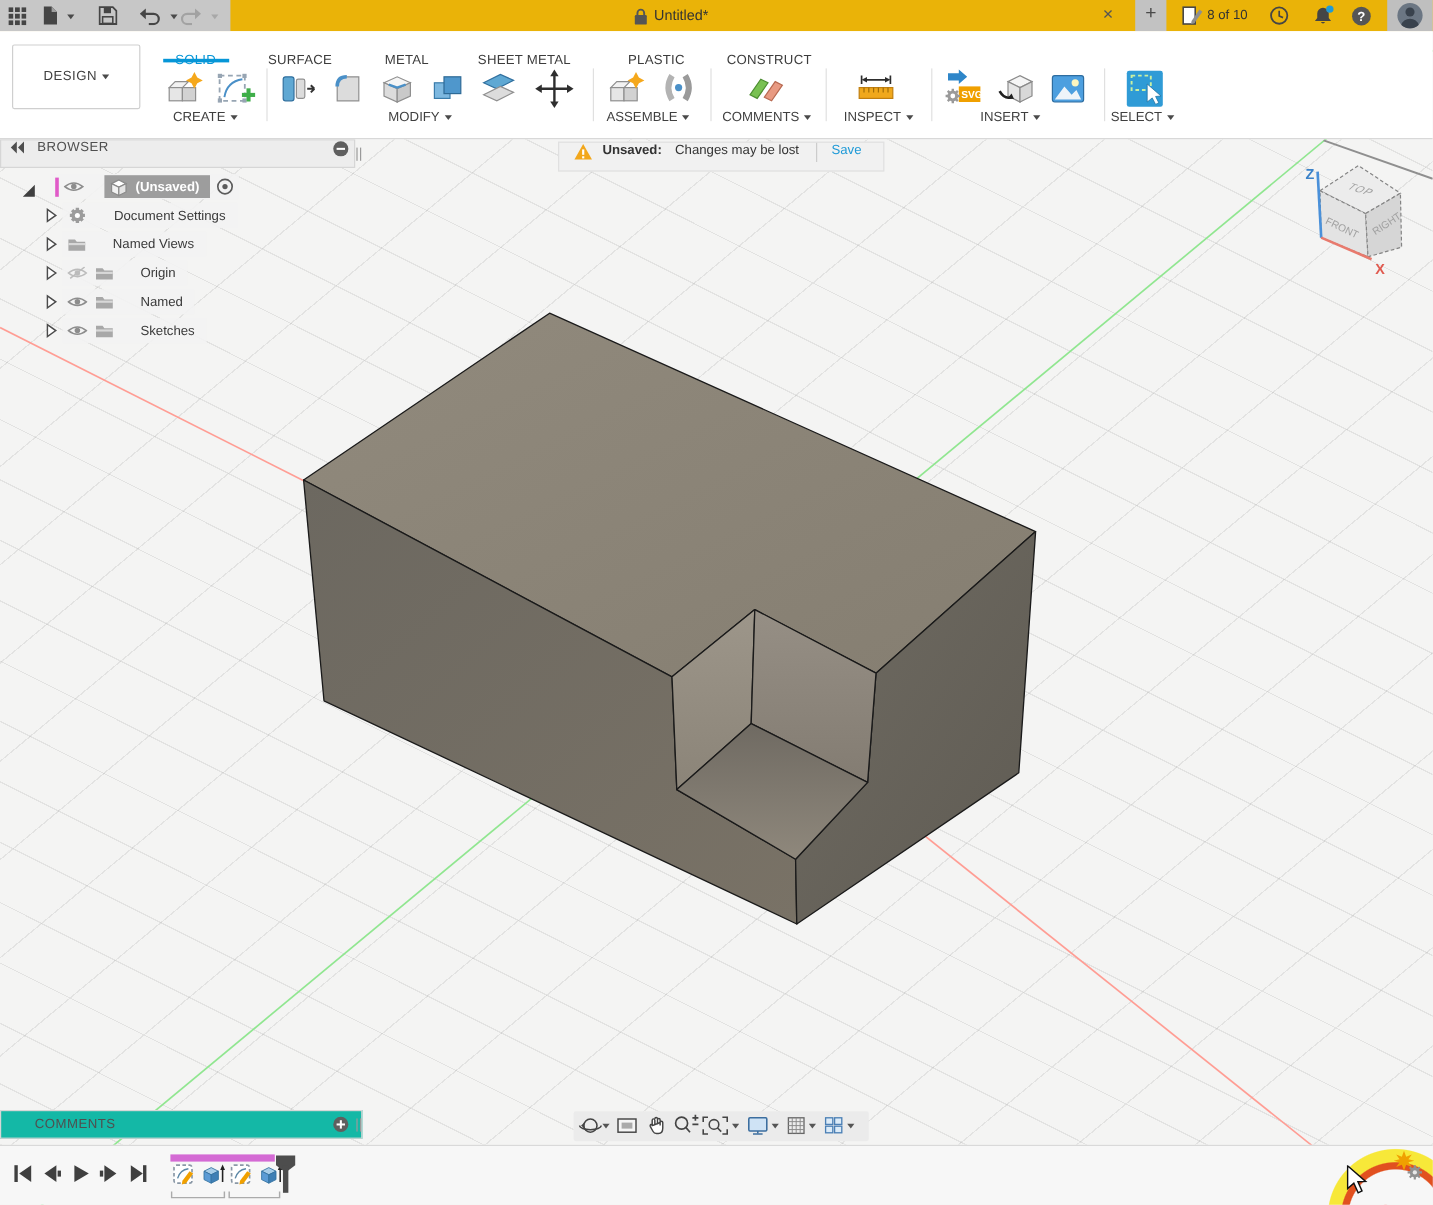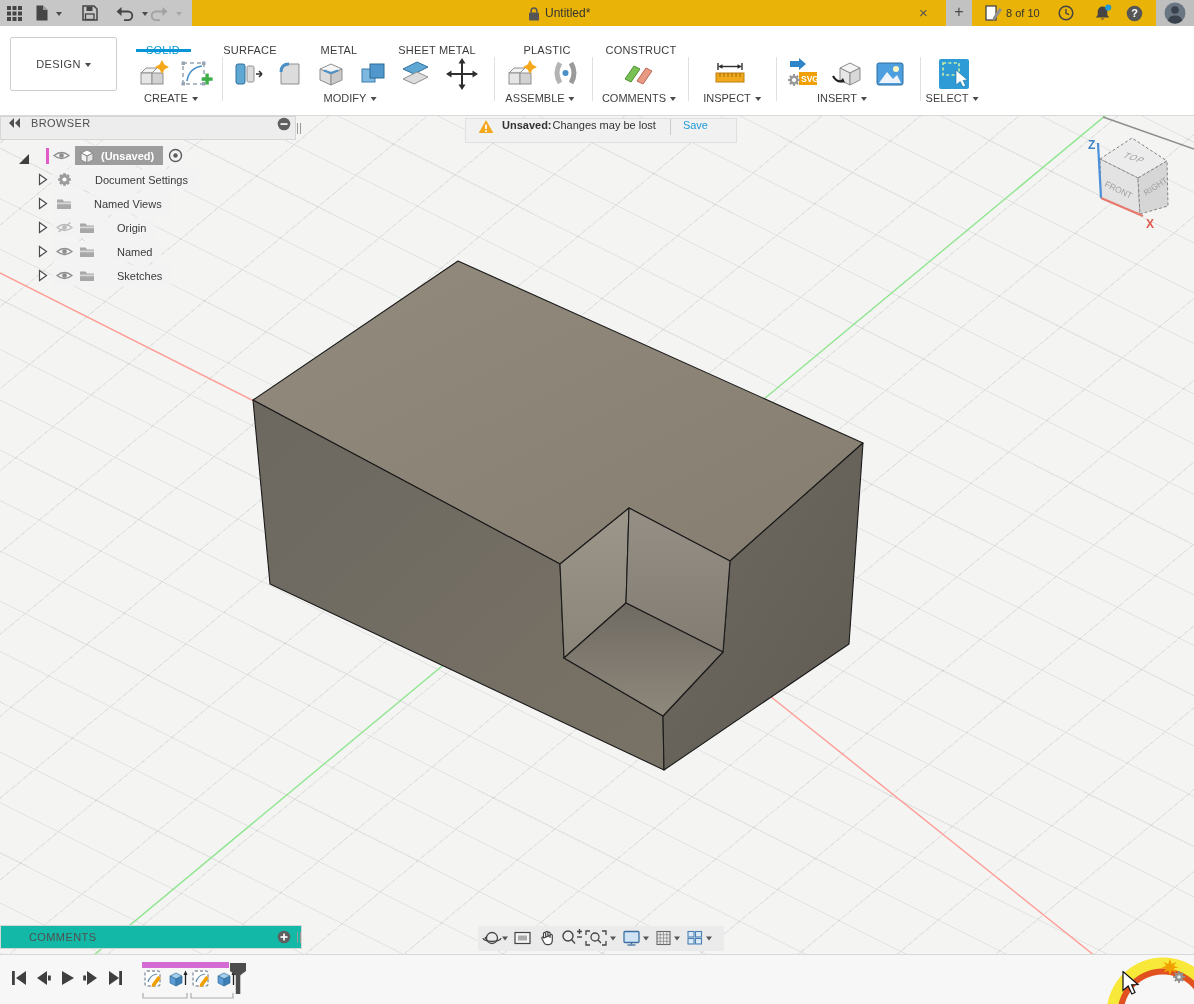--- a/index.html
+++ b/index.html
@@ -319,21 +319,21 @@
 
     <svg class="abs" style="left:16px;top:34px" width="16" height="16" viewBox="0 0 16 16">
         <polygon points="13,4 13,14 3,14" fill="#3f3f3f"></polygon>
       </svg>
     <div class="chip" style="left:42px;top:29px;padding:0 4px">
       <div style="width:3px;height:16px;background:#e05ac8;margin-right:4px"></div>
       <svg width="17" height="11" viewBox="0 0 17 11">
           <path d="M1,5.5 Q8.5,-0.5 16,5.5 Q8.5,11.5 1,5.5 Z" fill="none" stroke="#8d8d8d" stroke-width="1.3"></path>
           <circle cx="8.5" cy="5.5" r="2.3" fill="#8d8d8d"></circle>
         </svg>
-      <div style="display:flex;align-items:center;height:19px;background:#9d9d9d;margin-left:5px;padding:0 9px 0 3px">
+      <div style="display:flex;align-items:center;height:19px;background:#9d9d9d;margin-left:17px;padding:0 9px 0 3px">
         <svg width="18" height="18" viewBox="0 0 18 18">
             <polygon points="3,6 9,3 15,6 9,9" fill="#fff" stroke="#8a8a8a"></polygon>
             <polygon points="3,6 3,13 9,16 9,9" fill="#f2f2f2" stroke="#8a8a8a"></polygon>
             <polygon points="15,6 15,13 9,16 9,9" fill="#e4e4e4" stroke="#8a8a8a"></polygon>
           </svg>
         <span style="margin-left:5px;font-size:11px;font-weight:bold;color:#fff">(Unsaved)</span>
       </div>
       <svg style="margin-left:5px" width="15" height="15" viewBox="0 0 15 15">
           <circle cx="7.5" cy="7.5" r="6" fill="none" stroke="#5c5c5c" stroke-width="1.4"></circle>
           <circle cx="7.5" cy="7.5" r="2.2" fill="#5c5c5c"></circle>
@@ -415,21 +415,21 @@
     </div>
   </div>
 
   <div class="abs" style="left:465px;top:118px;width:272px;height:25px;background:#f1f1f1;border:1px solid #e0e0e0;display:flex;z-index:3">
     <svg style="margin-left:12px" width="16" height="15" viewBox="0 0 16 15">
         <polygon points="8,1 15.3,14 0.7,14" fill="#f2a71c"></polygon>
         <rect x="7.1" y="5.5" width="1.8" height="4.5" fill="#fff"></rect>
         <rect x="7.1" y="11.2" width="1.8" height="1.8" fill="#fff"></rect>
       </svg>
     <span style="margin-left:8px;font-size:11px;font-weight:bold;color:#333">Unsaved:</span>
-    <span style="margin-left:1px;font-size:11px;color:#333">Changes may be lost</span>
+    <span style="margin-left:11px;font-size:11px;color:#333">Changes may be lost</span>
     <div style="margin-left:14px;width:1px;height:16px;background:#ccc"></div>
     <span style="margin-left:12px;font-size:11px;color:#1f9ad7">Save</span>
   </div>
 
   <div class="abs" style="left:0;top:925px;width:302px;height:24px;background:#14b8a6;border:1px solid #d6d6d6;display:flex;align-items:center;z-index:3">
     <span style="margin-left:28px;font-size:11px;color:#4f4f4f;letter-spacing:.4px">COMMENTS</span>
     <svg style="margin-left:auto;margin-right:10px" width="14" height="14" viewBox="0 0 14 14">
         <circle cx="7" cy="7" r="6.3" fill="#5f5f5f"></circle>
         <rect x="3.5" y="6.2" width="7" height="1.7" fill="#fff"></rect>
         <rect x="6.2" y="3.5" width="1.7" height="7" fill="#fff"></rect>

